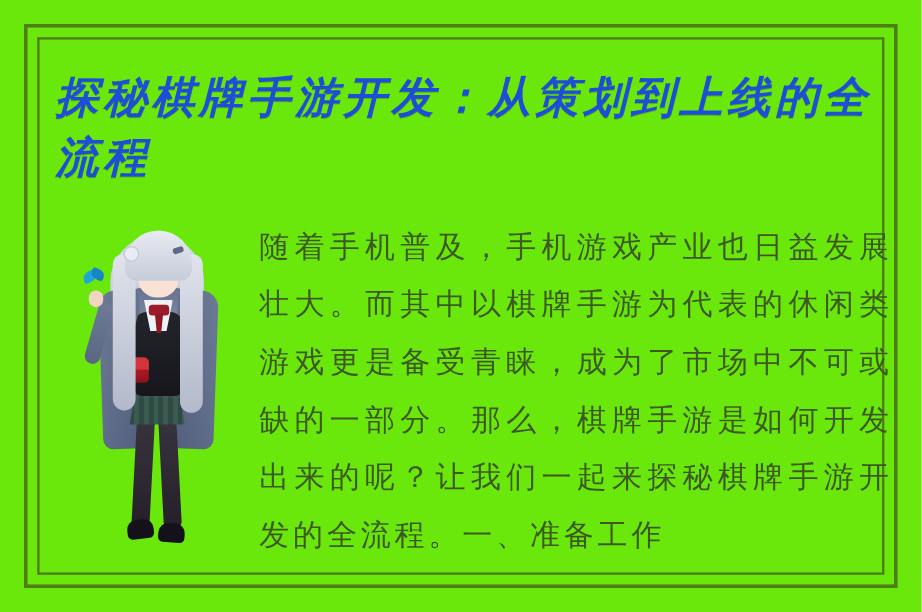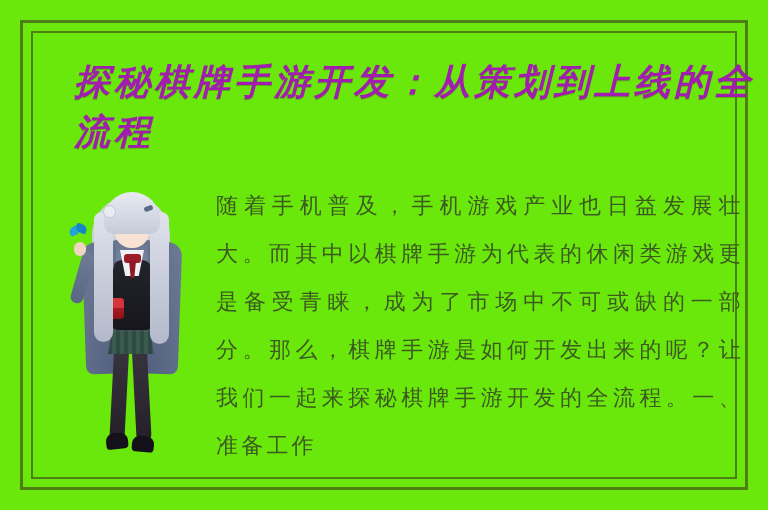--- a/index.html
+++ b/index.html
@@ -48,34 +48,33 @@
     position: absolute;
     left: 46px;
     top: 56px;
     width: 690px;
     font-family: "DejaVu Serif", serif;
     font-size: 36px;
     line-height: 50px;
     font-weight: 700;
     font-style: italic;
     letter-spacing: 4px;
-    color: #a21caf;
+    color: #1d4ed8;
     text-shadow: 0 1px 0 rgba(60,80,20,0.35);
     white-space: pre-wrap;
-    margin-left: 28px;
   }
 
   
   .body-copy {
     position: absolute;
     left: 216px;
     top: 182px;
     width: 528px;
     font-family: "DejaVu Sans", sans-serif;
-    font-size: 22px;
+    font-size: 25px;
     line-height: 48px;
     letter-spacing: 3.2px;
     color: #3C5A20;
     text-align: justify;
     text-justify: inter-character;
   }
 
   
   .character {
     position: absolute;

